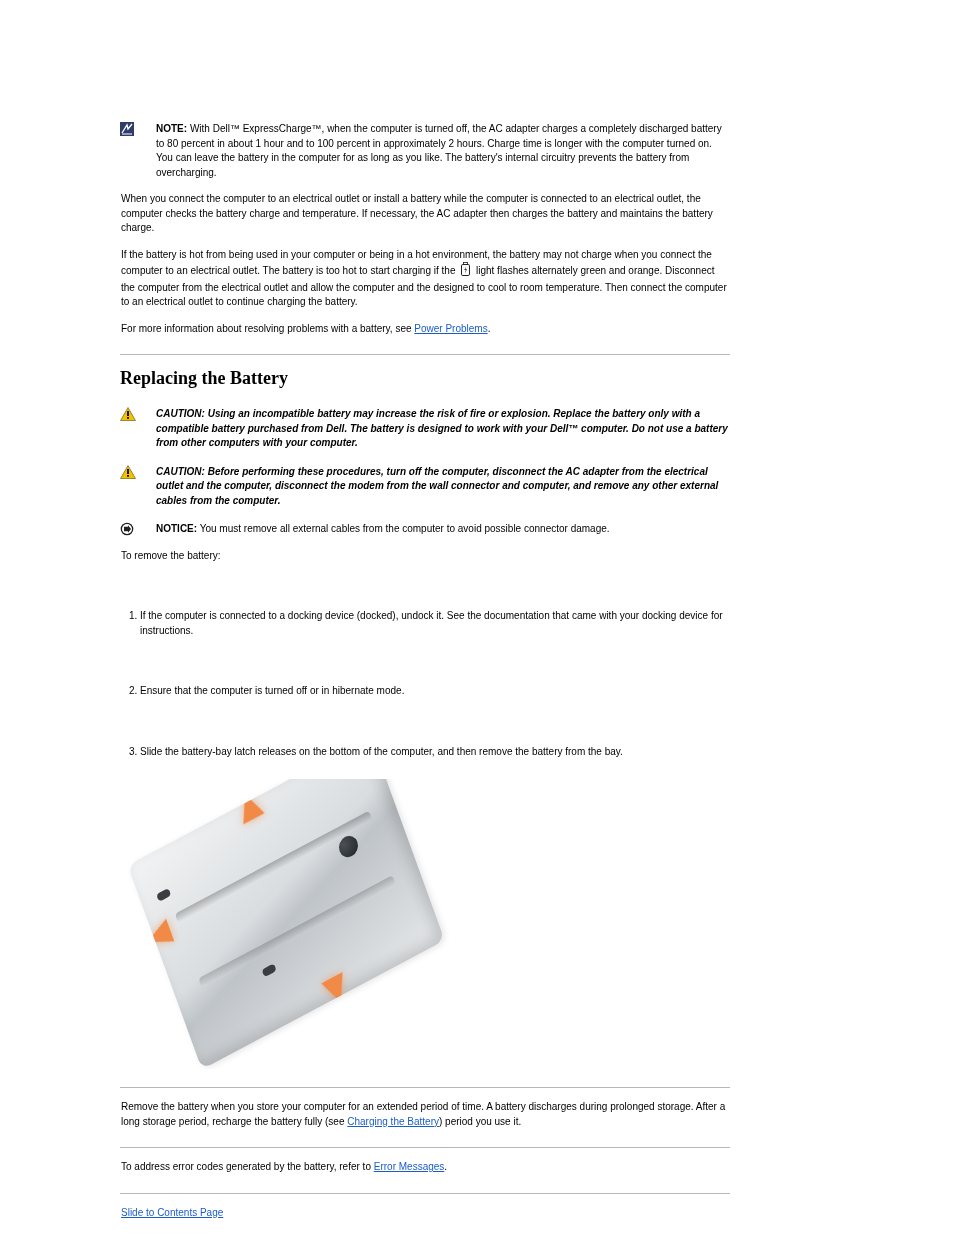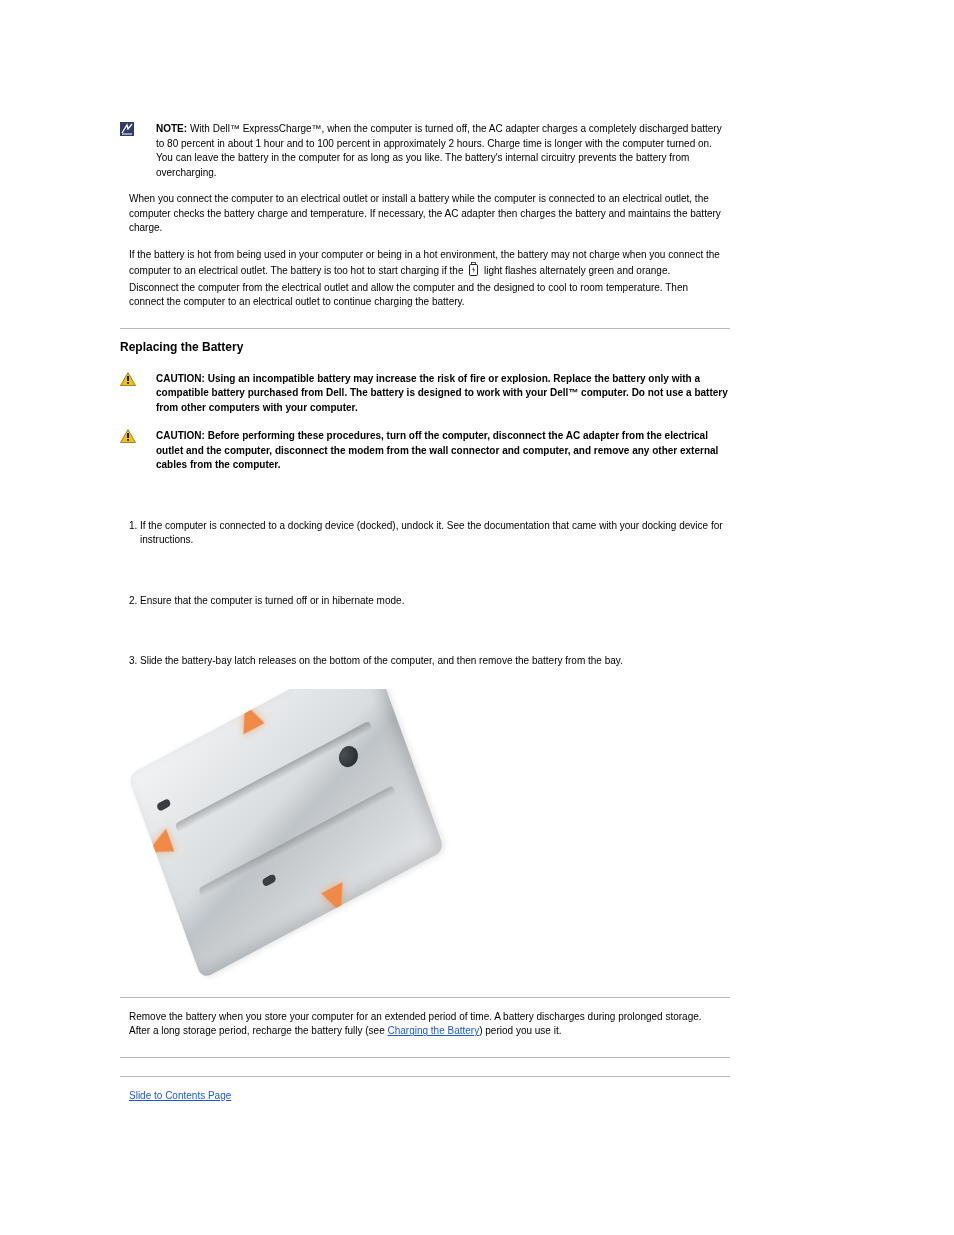--- a/index.html
+++ b/index.html
@@ -29,39 +29,41 @@
     justify-content: flex-start;
     padding-top: 2px;
   }
   .icon svg { display: block; }
   .note-body {
     flex: 1;
     padding-top: 2px;
   }
   .note-body b { font-weight: 700; }
   .para {
-    margin: 12px 9px;
+    margin: 12px 1px;
   }
   .link {
     color: #1b5ccc;
     text-decoration: underline;
     cursor: pointer;
   }
   hr.section-rule {
     border: none;
     border-top: 1px solid #b7b7b7;
     margin: 18px 0 8px 0;
   }
   h2.section-title {
-    font-size: 12px;
+    font-size: 18px;
     font-weight: 700;
     margin: 10px 0 14px 0;
+    font-family: Liberation Serif, serif;
   }
   .bold-block {
     font-weight: 700;
+    font-style: italic;
   }
   .steps {
     margin: 16px 0 20px 0;
     padding-left: 20px;
   }
   .steps li {
     margin-bottom: 8px;
     list-style: decimal;
     margin-top: 46px;
   }
@@ -175,20 +177,23 @@
     <span class="inline-icon">
       <svg width="11" height="14" viewBox="0 0 11 14">
         <rect x="3.5" y="0.5" width="4" height="2" fill="none" stroke="#222" stroke-width="0.8"></rect>
         <rect x="1.5" y="2.5" width="8" height="11" rx="1.3" fill="none" stroke="#222" stroke-width="1"></rect>
         <path d="M6.2 4.5 L4.2 8 L5.8 8 L4.8 11.5 L7 7.2 L5.4 7.2 Z" fill="#222"></path>
       </svg>
     </span>
     <span> light flashes alternately green and orange. Disconnect the computer from the electrical outlet and allow the computer and the designed to cool to room temperature. Then connect the computer to an electrical outlet to continue charging the battery.</span>
   </div>
 
+  <div class="para">
+    <span>For more information about resolving problems with a battery, see </span><a class="link">Power Problems</a><span>.</span>
+  </div>
 
   <hr class="section-rule">
 
   <h2 class="section-title">Replacing the Battery</h2>
 
   <div class="note-row">
     <div class="icon">
       <svg width="16" height="14" viewBox="0 0 16 14">
         <path d="M8 0.5 L15.5 13.5 L0.5 13.5 Z" fill="#f2c200" stroke="#5a4a00" stroke-width="0.6"></path>
         <rect x="7.1" y="4" width="1.8" height="5" fill="#000"></rect>
@@ -208,21 +213,35 @@
         <rect x="7.1" y="4" width="1.8" height="5" fill="#000"></rect>
         <rect x="7.1" y="10" width="1.8" height="1.8" fill="#000"></rect>
       </svg>
     </div>
     <div class="note-body bold-block">
       <span>CAUTION:</span>
       <span>Before performing these procedures, turn off the computer, disconnect the AC adapter from the electrical outlet and the computer, disconnect the modem from the wall connector and computer, and remove any other external cables from the computer.</span>
     </div>
   </div>
 
-
+  <div class="note-row">
+    <div class="icon">
+      <svg width="14" height="14" viewBox="0 0 14 14">
+        <circle cx="7" cy="7" r="6.3" fill="#1f1f1f"></circle>
+        <circle cx="7" cy="7" r="5" fill="#ffffff"></circle>
+        <path d="M4 4.7 L8 4.7 L8 3.2 L11 7 L8 10.8 L8 9.3 L4 9.3 Z" fill="#1f1f1f"></path>
+      </svg>
+    </div>
+    <div class="note-body">
+      <b>NOTICE:</b>
+      <span>You must remove all external cables from the computer to avoid possible connector damage.</span>
+    </div>
+  </div>
+
+  <div class="para">To remove the battery:</div>
 
   <ol class="steps">
     <li>If the computer is connected to a docking device (docked), undock it. See the documentation that came with your docking device for instructions.</li>
     <li>Ensure that the computer is turned off or in hibernate mode.</li>
     <li>Slide the battery-bay latch releases on the bottom of the computer, and then remove the battery from the bay.</li>
   </ol>
 
   <div class="illus-wrap">
     <div class="battery-illustration">
       <div class="arrow up"></div>
@@ -238,20 +257,23 @@
   <hr class="section-rule">
 
 
   <div class="para">
     <span>Remove the battery when you store your computer for an extended period of time. A battery discharges during prolonged storage. After a long storage period, recharge the battery fully (see </span><a class="link">Charging the Battery</a><span>) period you use it.</span>
   </div>
 
   <hr class="section-rule">
 
 
+  <div class="para">
+    <span>To address error codes generated by the battery, refer to </span><a class="link">Error Messages</a><span>.</span>
+  </div>
 
   <hr class="section-rule">
 
   <div class="para">
     <a class="link">Slide to Contents Page</a>
   </div>
 
 </div>
 
 </body></html>

